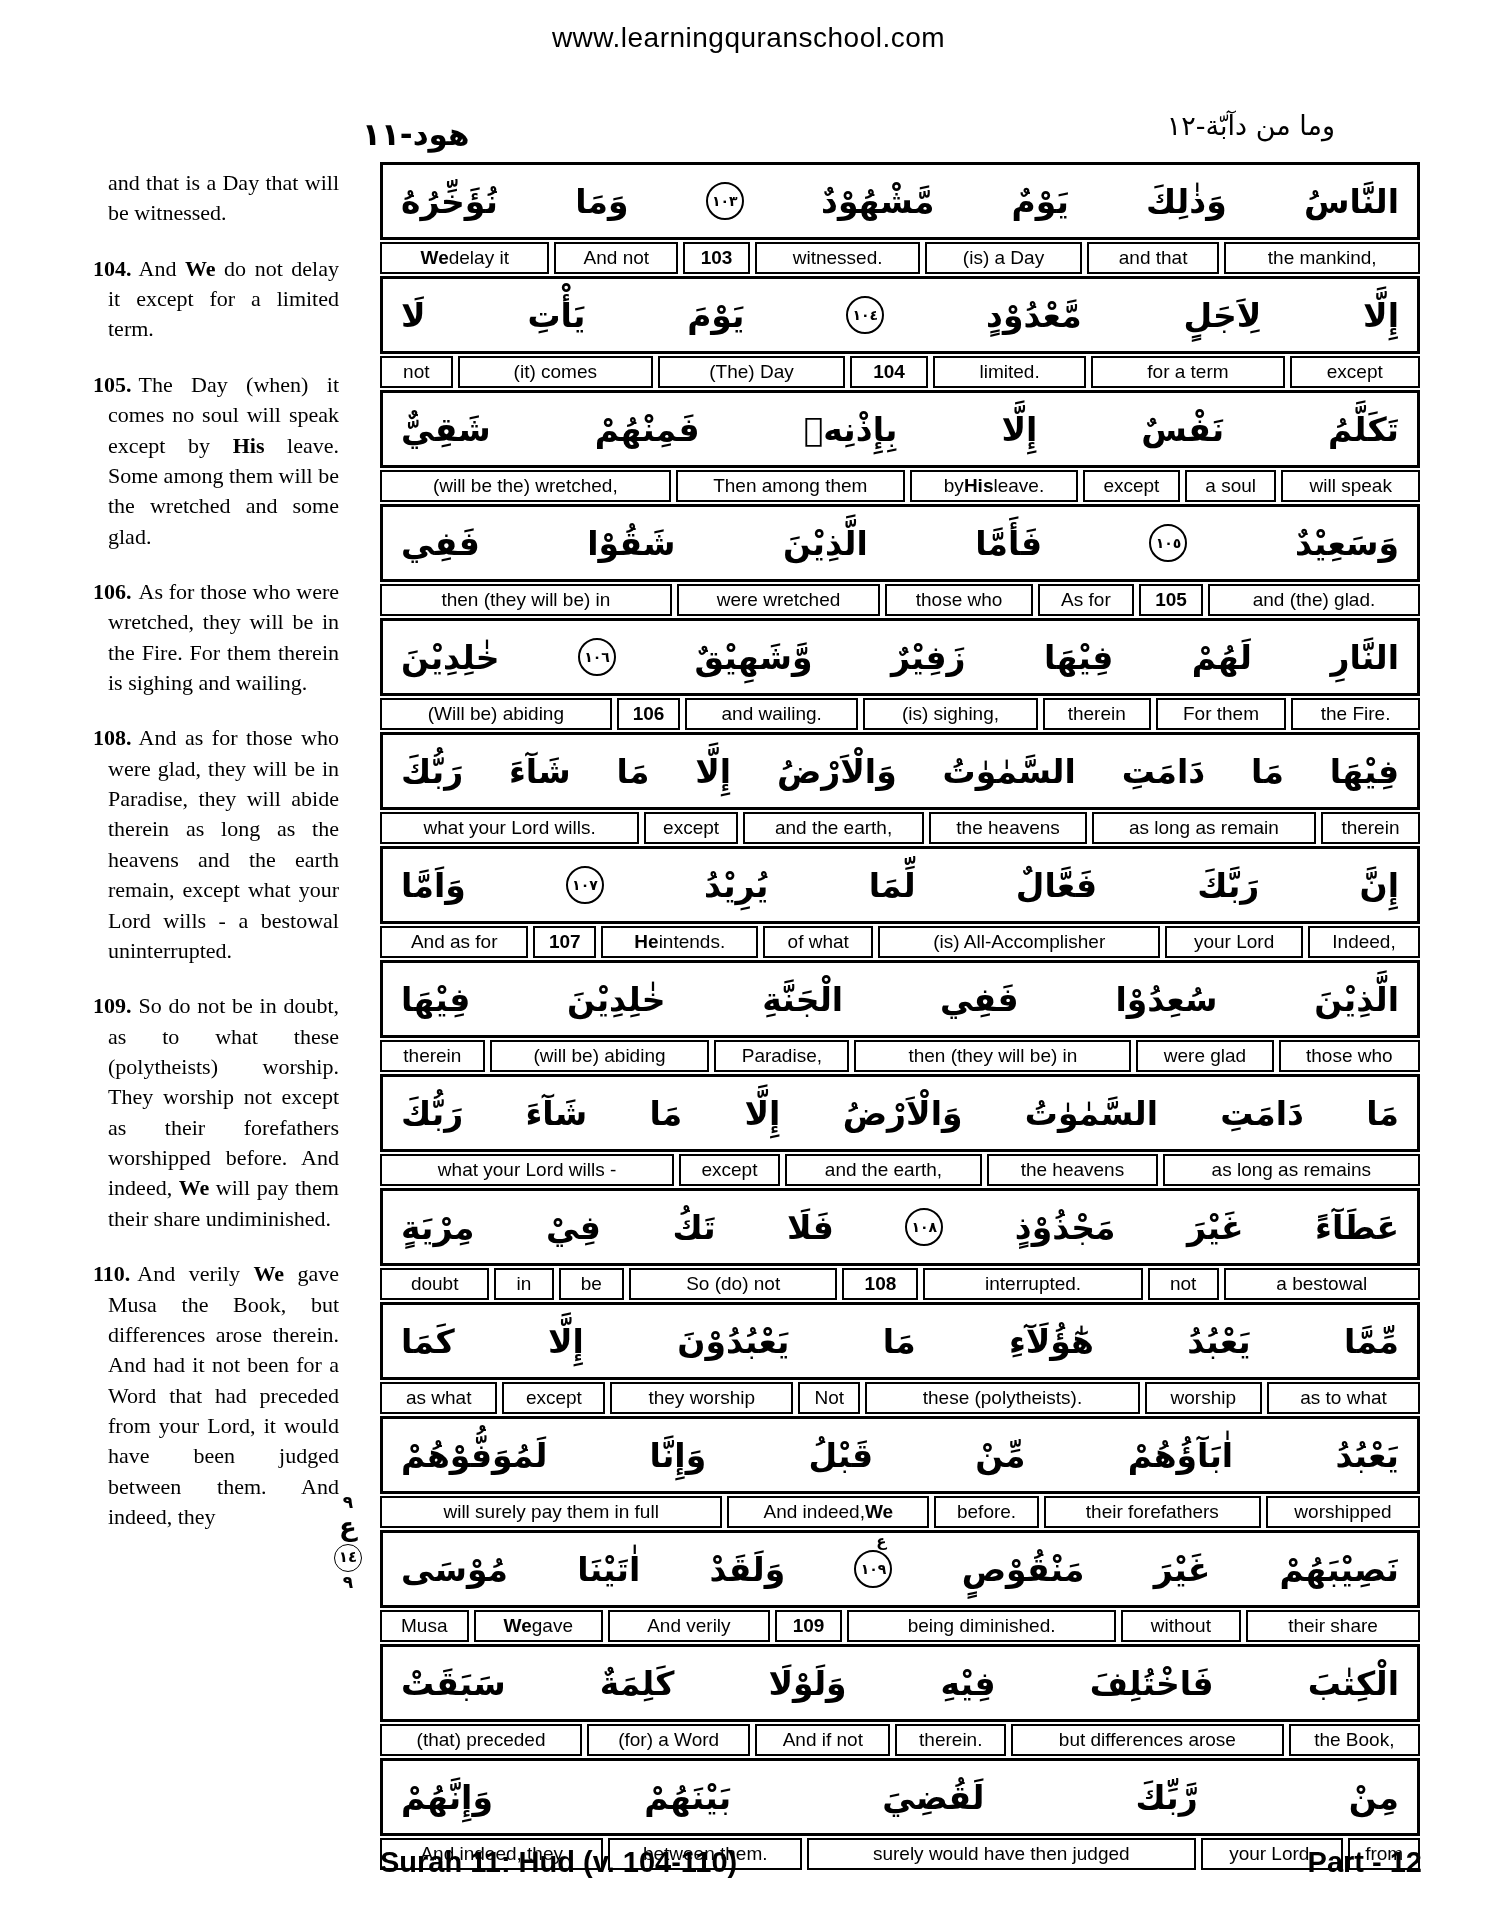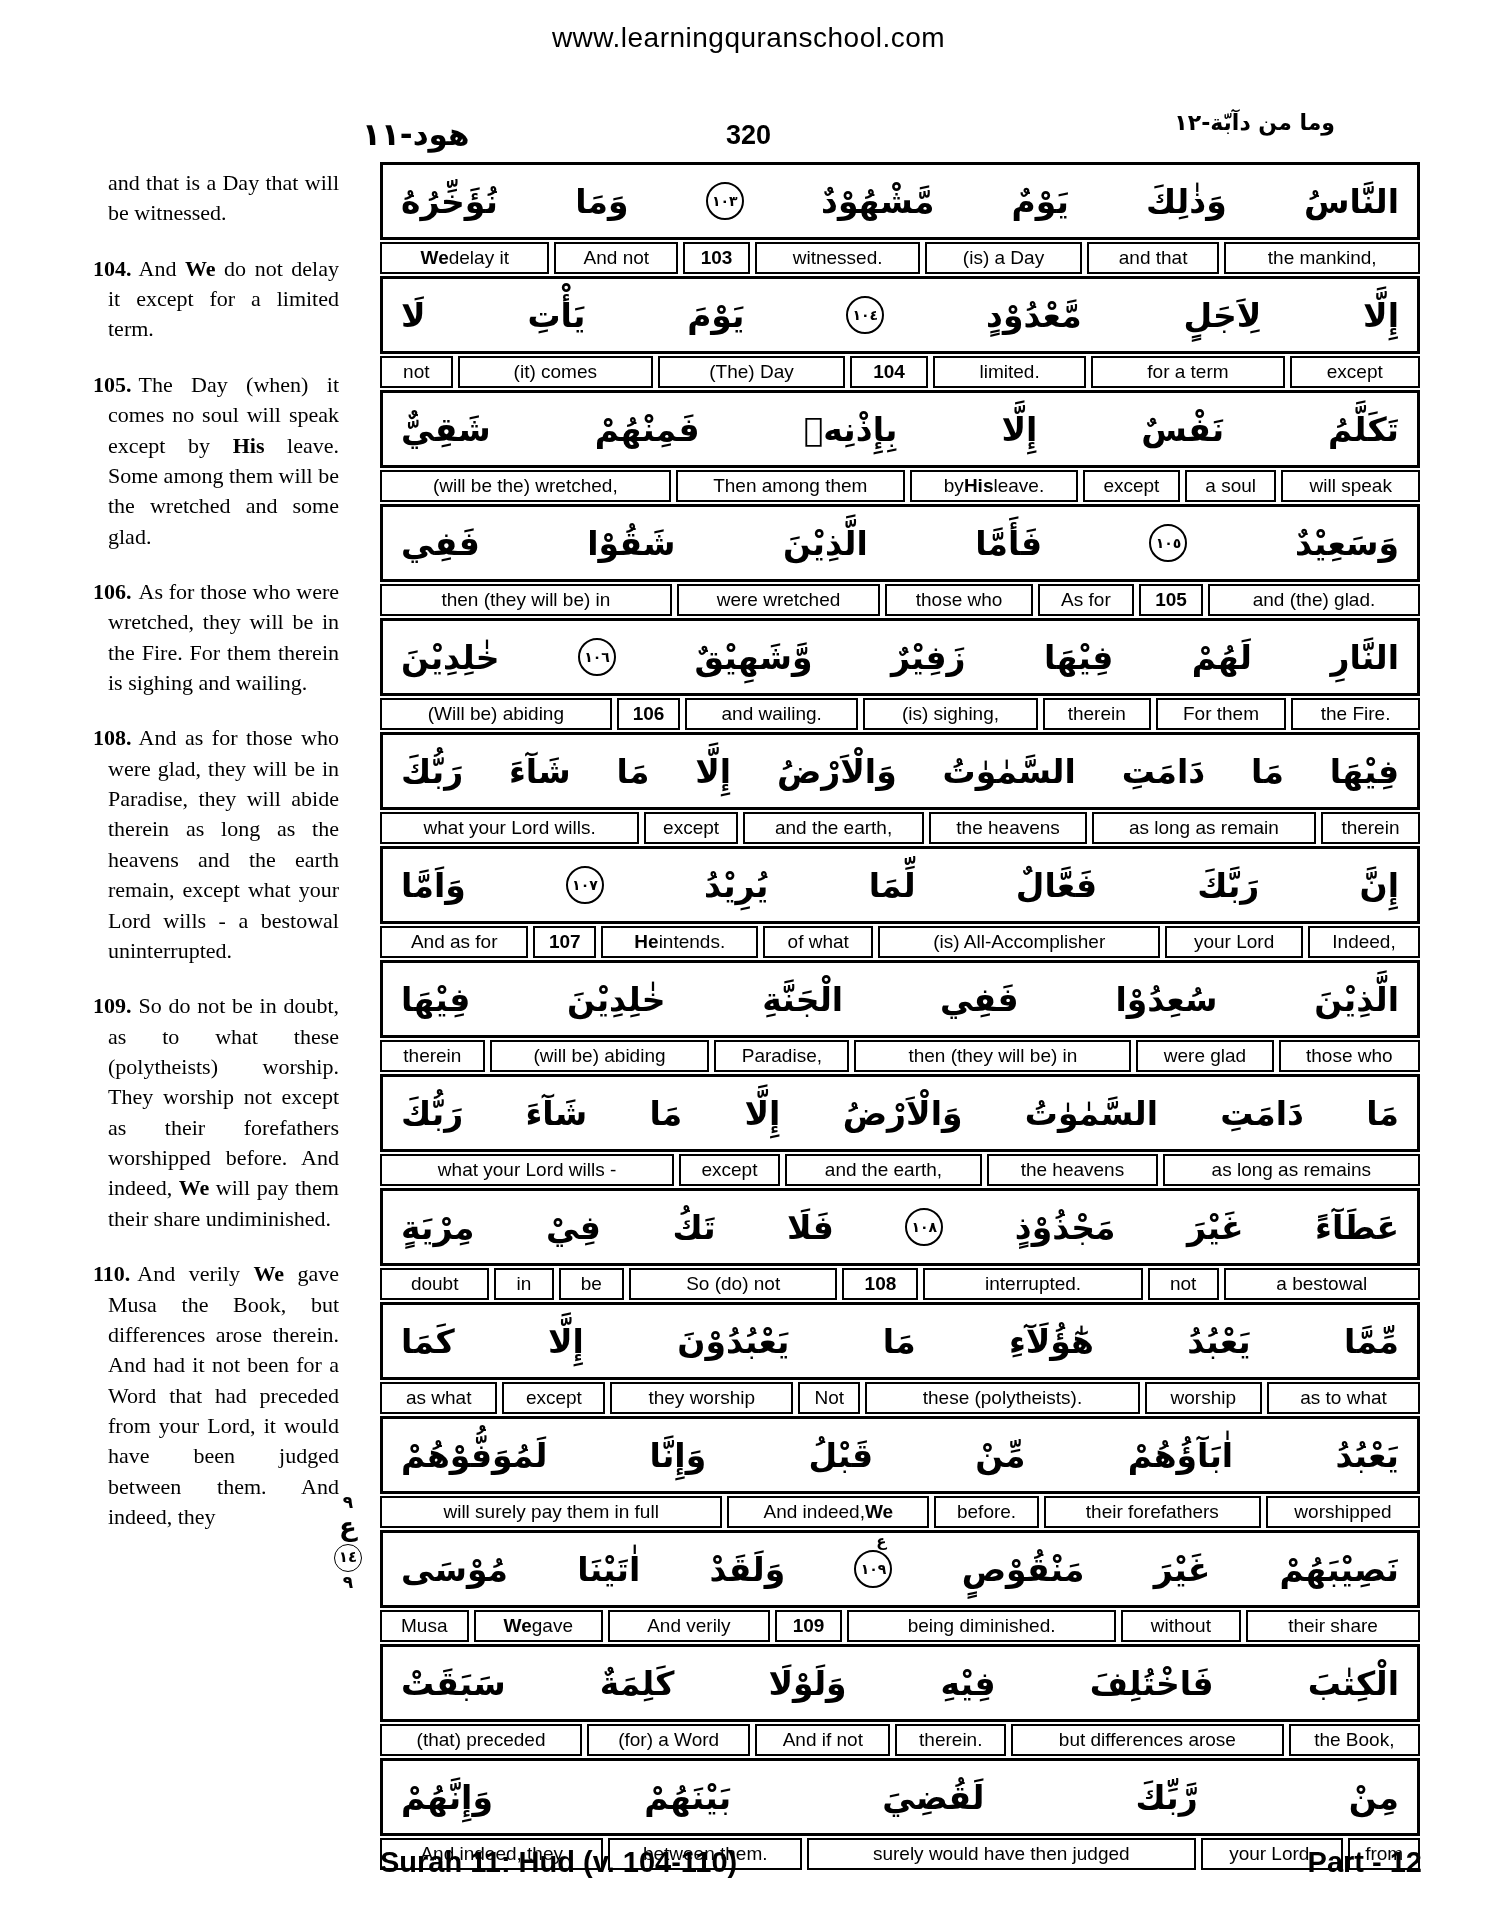--- a/index.html
+++ b/index.html
@@ -6,21 +6,21 @@
   .page{position:relative;width:1497px;height:1922px;background:#fff;color:#000;overflow:hidden}
 
   .site-header{position:absolute;top:22px;left:0;width:100%;text-align:center;
     font-family:"Liberation Sans",sans-serif;font-size:28px;letter-spacing:.5px}
 
   .hdr-surah{position:absolute;top:116px;left:362px;font-family:"DejaVu Sans",sans-serif;
     font-weight:700;font-size:31px;direction:rtl}
   .hdr-page{position:absolute;top:120px;left:0;width:100%;text-align:center;
     font-family:"Liberation Sans",sans-serif;font-weight:700;font-size:27px}
   .hdr-juz{position:absolute;top:110px;right:162px;font-family:"DejaVu Sans",sans-serif;
-    font-weight:700;font-size:22px;direction:rtl}
+    font-weight:400;font-size:27px;direction:rtl}
 
   .trans-col{position:absolute;left:93px;top:168px;width:246px;
     font-family:"Liberation Serif",serif;font-size:22px;line-height:1.38;text-align:justify}
   .para{margin:0 0 25px 0;padding-left:15px}
   .pnum{margin-left:-15px;padding-right:7px}
 
   .main-table{position:absolute;left:380px;top:162px;width:1040px}
   .arabic-row{height:72px;border:3px solid #000;display:flex;justify-content:space-between;
     align-items:center;padding:0 18px;font-family:"DejaVu Sans",sans-serif;font-weight:700;
     font-size:33px;background:#fff}
@@ -44,21 +44,20 @@
   .footer{position:absolute;left:380px;top:1846px;width:1042px;display:flex;
     justify-content:space-between;font-family:"Liberation Sans",sans-serif;font-weight:700;font-size:29px}
 </style>
 </head>
 <body>
 
 <div class="page">
   <div class="site-header">www.learningquranschool.com</div>
 
   <div class="hdr-surah">هود-١١</div>
-  <div class="hdr-page">320</div>
   <div class="hdr-juz">وما من دآبّة-١٢</div>
 
   <div class="trans-col">
       <div class="para">and that is a Day that will be witnessed.</div>
       <div class="para"><b class="pnum">104.</b>And <b>We</b> do not delay it except for a limited term.</div>
       <div class="para"><b class="pnum">105.</b>The Day (when) it comes no soul will speak except by <b>His</b> leave. Some among them will be the wretched and some glad.</div>
       <div class="para"><b class="pnum">106.</b>As for those who were wretched, they will be in the Fire. For them therein is sighing and wailing.</div>
       <div class="para"><b class="pnum">108.</b>And as for those who were glad, they will be in Paradise, they will abide therein as long as the heavens and the earth remain, except what your Lord wills - a bestowal uninterrupted.</div>
       <div class="para"><b class="pnum">109.</b>So do not be in doubt, as to what these (polytheists) worship. They worship not except as their forefathers worshipped before. And indeed, <b>We</b> will pay them their share undiminished.</div>
       <div class="para"><b class="pnum">110.</b>And verily <b>We</b> gave Musa the Book, but differences arose therein. And had it not been for a Word that had preceded from your Lord, it would have been judged between them. And indeed, they</div>

